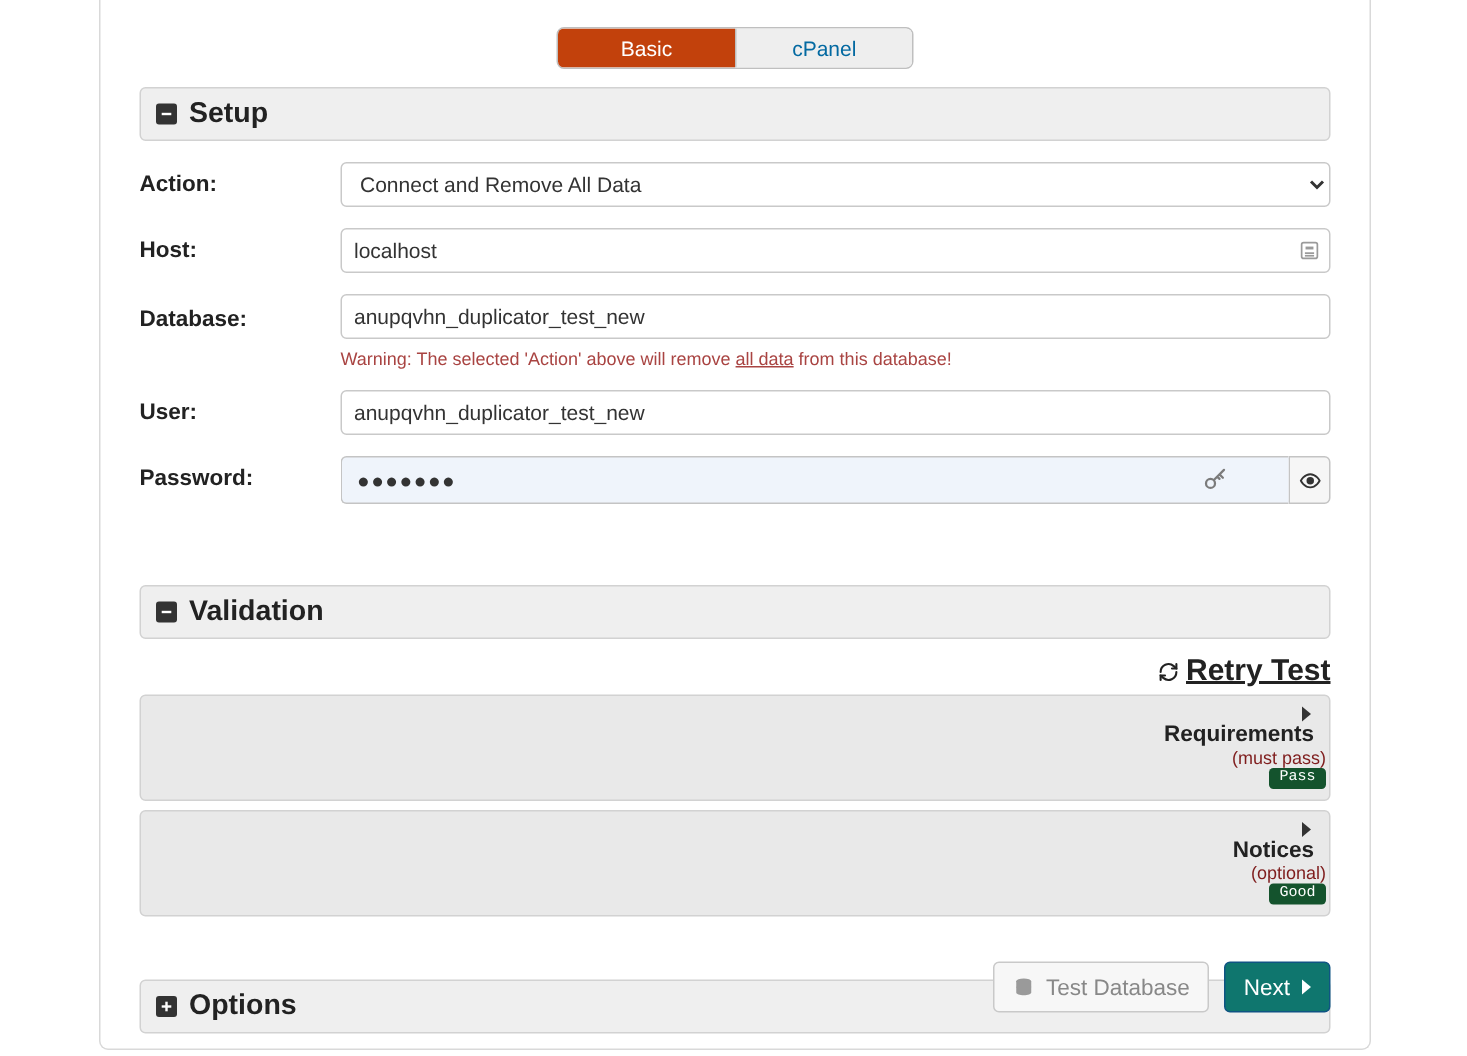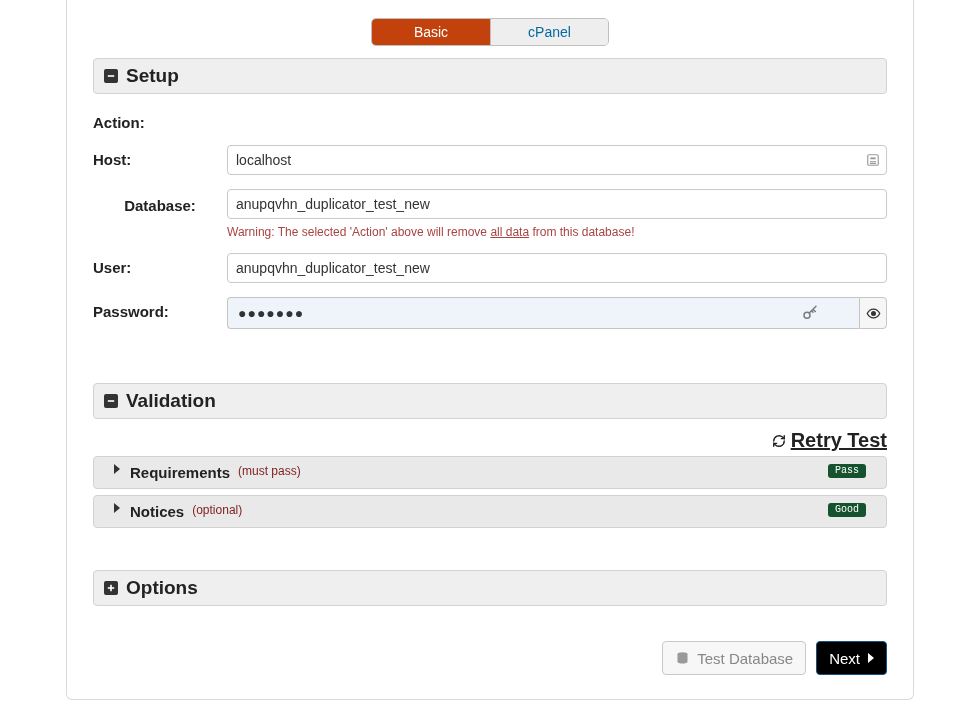--- a/index.html
+++ b/index.html
@@ -15,21 +15,21 @@
   .tab-btn.inactive { background:#eeeeee; color:#0369a1; border-left:1px solid #bfbfbf; }
 
   
   .section-bar { display:flex; align-items:center; background:#efefef; border:1px solid #d2d2d2; border-radius:4px; padding:6px 10px; font-weight:bold; font-size:19px; color:#222; }
   .collapse-box { width:14px; height:14px; display:inline-flex; align-items:center; justify-content:center; background:#333; border-radius:2px; margin-right:8px; }
   .collapse-box svg { display:block; }
 
   
   .form { margin-top:14px; }
   .row { display:flex; align-items:flex-start; margin-bottom:14px; }
-  .row.label-top .lbl { padding-top:8px;text-align:center; }
+  .row.label-top .lbl { padding-top:8px; }
   .lbl { width:134px; font-weight:bold; font-size:15px; color:#222; padding-top:6px; }
   .control { flex:1; }
   select.ctl, input.ctl { width:100%; height:30px; border:1px solid #c9c9c9; border-radius:4px; padding:0 8px; font-size:14px; color:#333; background:#fff; font-family:inherit; }
   select.ctl { appearance:auto; }
   .host-wrap { position:relative; }
   .host-icon { position:absolute; right:6px; top:50%; transform:translateY(-50%); width:16px; height:16px; display:flex; align-items:center; justify-content:center; color:#9e9e9e; }
   .warning-text { margin-top:6px; font-size:12px; color:#a94442; }
   .warning-text .u { text-decoration:underline; }
 
   .pw-wrap { display:flex; align-items:stretch; }
@@ -38,35 +38,35 @@
   .pw-eye-btn { width:28px; border:1px solid #c4c4c4; background:#f6f6f6; border-radius:0 4px 4px 0; display:flex; align-items:center; justify-content:center; cursor:pointer; }
   .pw-eye-btn svg { width:15px; height:15px; }
   .pw-field { position:relative; flex:1; display:flex; }
 
   
   .validation-spacer { height:40px; }
   .retry-row { display:flex; justify-content:flex-end; margin:10px 0 4px; }
   .retry-link { font-size:20px; color:#222; text-decoration:underline; font-weight:bold; cursor:pointer; display:flex; align-items:center; gap:5px; }
   .retry-link svg { width:14px; height:14px; }
 
-  .check-item { display:flex; align-items:flex-start; background:#e9e9e9; border:1px solid #d2d2d2; border-radius:4px; padding:7px 20px; margin-bottom:6px; cursor:pointer; }
+  .check-item { display:flex; align-items:flex-end; background:#e9e9e9; border:1px solid #d2d2d2; border-radius:4px; padding:7px 2px; margin-bottom:6px; cursor:pointer;flex-direction:column; }
   .caret { width:0; height:0; border-top:5px solid transparent; border-bottom:5px solid transparent; border-left:6px solid #333; margin-right:10px; }
   .check-title { font-weight:bold; font-size:15px; color:#222; margin-right:8px; }
   .check-note { font-size:12px; color:#7f1d1d; }
   .badge { margin-left:auto; font-size:10px; color:#fff; background:#14532d; padding:1px 7px 2px; border-radius:3px;font-family:Liberation Mono, monospace; }
 
   
   .options-spacer { height:36px; }
 
   
   .footer { position:absolute; right:26px; bottom:24px; display:flex; gap:10px; }
   .btn { height:34px; border-radius:4px; display:flex; align-items:center; justify-content:center; padding:0 12px; font-size:15px; cursor:pointer; }
   .btn.secondary { background:#f7f7f7; border:1px solid #c9c9c9; color:#888; }
   .btn.secondary svg { margin-right:7px; }
-  .btn.primary { background:#000000; border:1px solid #0f5483; color:#fff; font-weight:500; }
+  .btn.primary { background:#0f766e; border:1px solid #0f5483; color:#fff; font-weight:500; }
   .btn.primary .chev { width:0; height:0; border-top:5px solid transparent; border-bottom:5px solid transparent; border-left:6px solid #fff; margin-left:8px; }
 </style>
 </head>
 <body>
 
 <div class="stage">
   <div class="panel">
 
     <div class="tabs">
       <div class="tab-group">
@@ -84,20 +84,25 @@
         <svg viewBox="0 0 10 10" width="8" height="8">
             <rect x="1" y="4" width="8" height="2" fill="#fff"></rect>
           </svg>
       </span>
       <span>Setup</span>
     </div>
 
     <div class="form">
       <div class="row">
         <div class="lbl">Action:</div>
+        <div class="control">
+          <select class="ctl">
+            <option>Connect and Remove All Data</option>
+          </select>
+        </div>
       </div>
 
       <div class="row">
         <div class="lbl">Host:</div>
         <div class="control host-wrap">
           <input class="ctl" value="localhost" style="">
           <span class="host-icon">
             <svg viewBox="0 0 16 16" width="14" height="14" fill="none" stroke="#9a9a9a" stroke-width="1.3">
                 <rect x="2" y="2" width="12" height="12" rx="1.5"></rect>
                 <rect x="5" y="5" width="6" height="2.2" fill="#9a9a9a" stroke="none"></rect>

